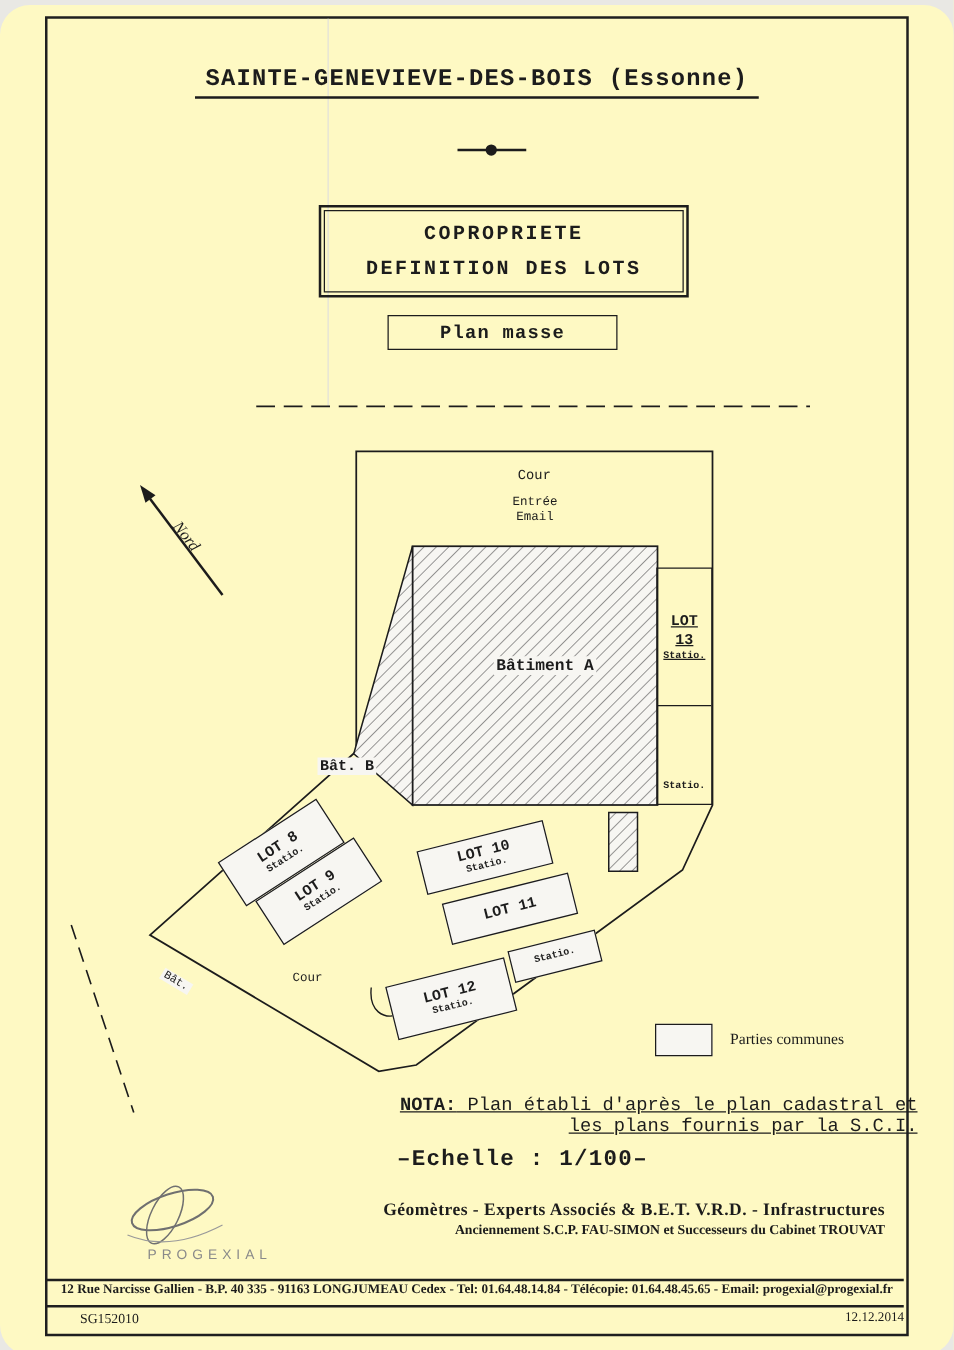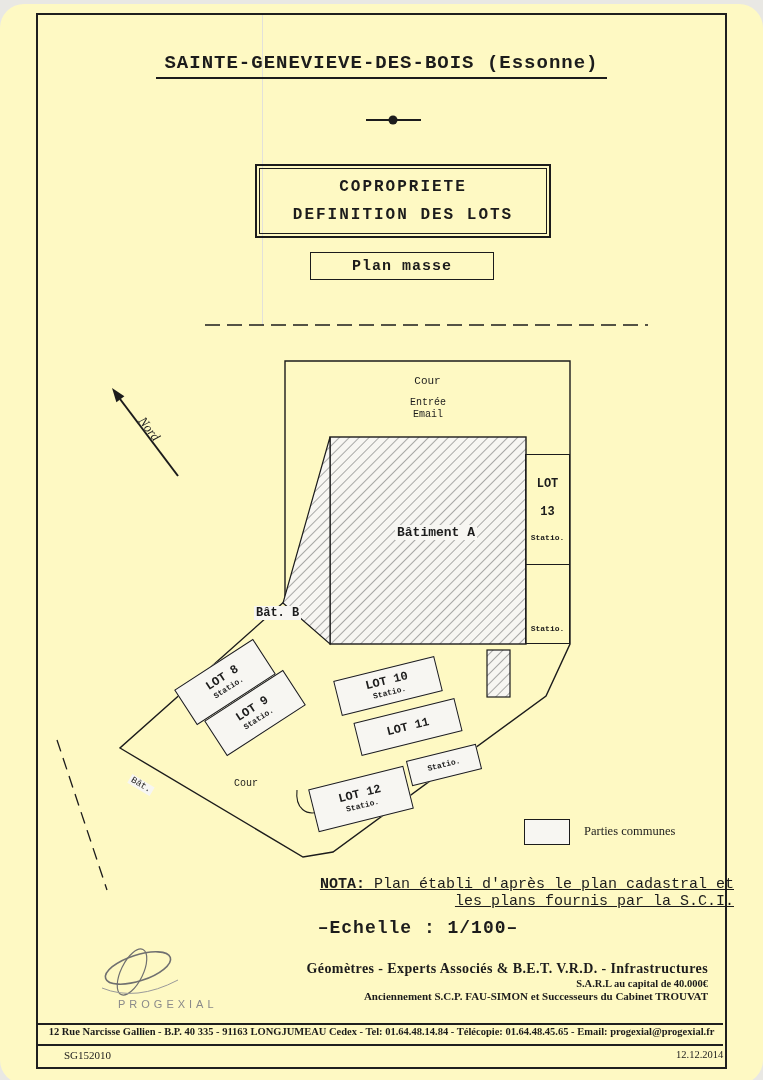--- a/index.html
+++ b/index.html
@@ -42,21 +42,21 @@
     font-family:"Liberation Mono", monospace;font-weight:bold;
   }
   .lot .name{font-size:12px;line-height:1.05;}
   .lot .statio{font-size:8px;line-height:1;}
   .chip{background:#f7f6f2;padding:0 2px;}
   .lot13{
     left:525px;top:450px;width:45px;height:190px;border:1.2px solid #1c1c1c;box-sizing:border-box;
     font-family:"Liberation Mono", monospace;font-weight:bold;text-align:center;
   }
   .lot13 .sec1{height:110px;border-bottom:1.2px solid #1c1c1c;box-sizing:border-box;
-    display:flex;flex-direction:column;align-items:center;justify-content:center;gap:14px;}
+    display:flex;flex-direction:column;align-items:center;justify-content:center;gap:1px;text-decoration:underline;}
   .lot13 .sec2{height:78px;display:flex;align-items:flex-end;justify-content:center;padding-bottom:10px;box-sizing:border-box;}
   .plan-label{font-family:"Liberation Mono", monospace;}
   .legend-box{left:524px;top:815px;width:46px;height:26px;border:1.3px solid #1c1c1c;box-sizing:border-box;background:#f7f6f2;}
   .legend-label{left:584px;top:820px;font-size:12.5px;}
   .nota{left:298px;top:872px;width:436px;text-align:right;font-size:15px;font-family:Liberation Mono, monospace;}
   .nota span{text-decoration:underline;}
   .nota .p{font-weight:bold;}
   .scale{left:218px;top:914px;width:400px;text-align:center;
     font-family:"Liberation Mono", monospace;font-weight:bold;font-size:18px;letter-spacing:1px;}
   .footer-block{left:208px;top:957px;width:500px;text-align:right;}
@@ -171,21 +171,20 @@
   <div class="abs legend-label">Parties communes</div>
 
   <div class="abs nota">
     <span class="p">NOTA:</span><span> Plan établi d'après le plan cadastral et les plans fournis par la S.C.I.</span>
   </div>
 
   <div class="abs scale">–Echelle : 1/100–</div>
 
   <div class="abs footer-block">
     <div class="l1">Géomètres - Experts Associés  &amp;  B.E.T.  V.R.D.  -  Infrastructures</div>
-    <div class="l2">S.A.R.L au capital de 40.000€</div>
     <div class="l3">Anciennement S.C.P. FAU-SIMON et Successeurs du Cabinet TROUVAT</div>
   </div>
 
   <svg class="abs" style="left:86px;top:940px;" width="120" height="60" viewBox="0 0 120 60">
     <ellipse cx="52" cy="24" rx="34" ry="13" fill="none" stroke="#707070" stroke-width="1.6" transform="rotate(-18 52 24)"></ellipse>
     <ellipse cx="46" cy="28" rx="11" ry="25" fill="none" stroke="#707070" stroke-width="1.2" transform="rotate(26 46 28)"></ellipse>
     <path d="M 16 44 Q 50 58 92 36" fill="none" stroke="#9a9a9a" stroke-width="1"></path>
   </svg>
   <div class="abs progexial-text">PROGEXIAL</div>
 

